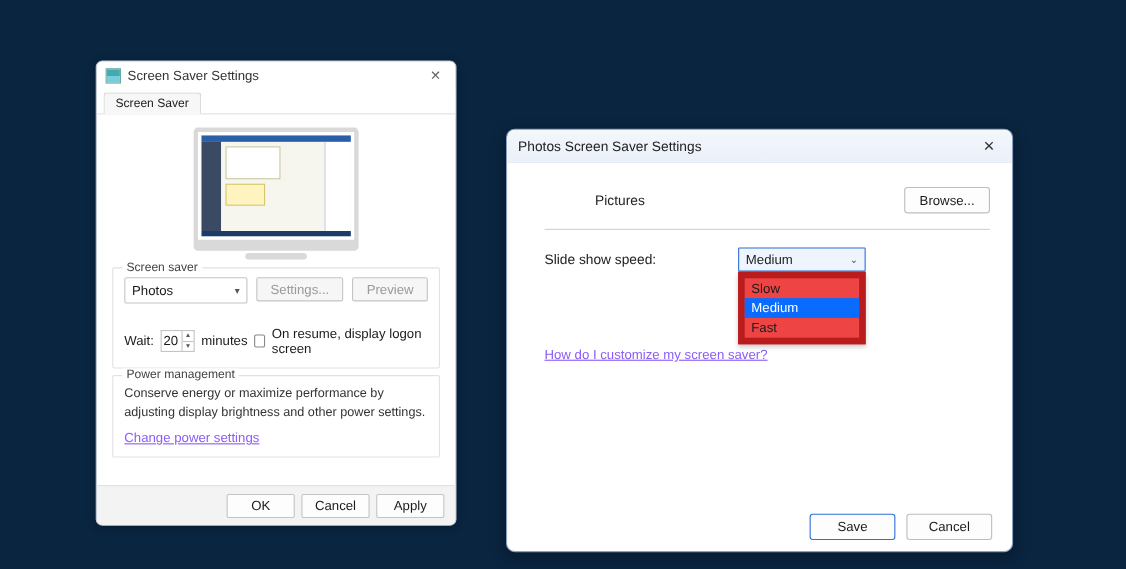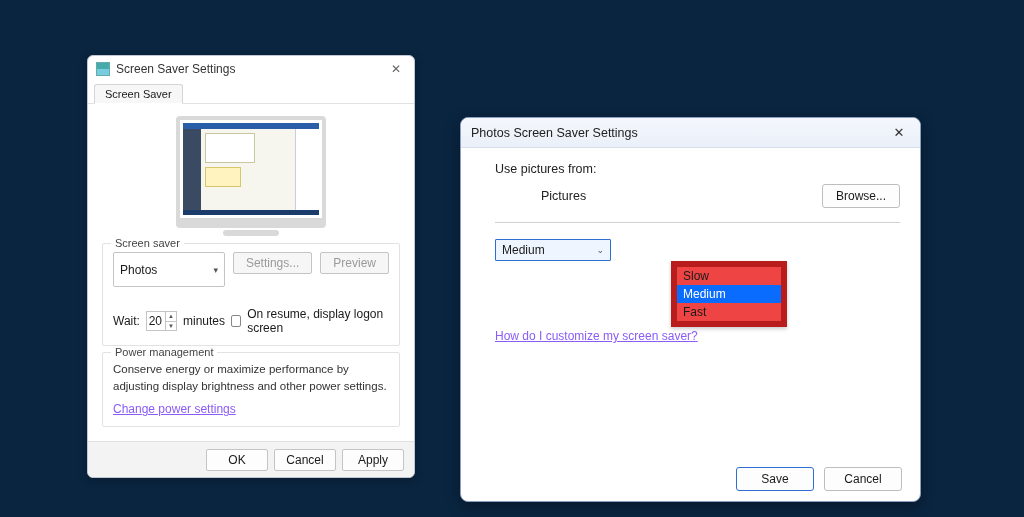--- a/index.html
+++ b/index.html
@@ -93,21 +93,21 @@
   .monitor .shot .note{width:50px;height:30px;background:#fff;border:1px solid #c8c8a0;margin-bottom:4px;}
   .monitor .shot .note2{width:36px;height:20px;background:#fff4c0;border:1px solid #d4c868;}
 
   
   .group { border:1px solid #e2e2e2; border-radius:2px; margin-top:6px; padding: 8px 10px 10px; position:relative; }
   .group > .legend {
     position:absolute; top:-7px; left:8px; background:#fff; padding:0 4px; font-size:11px; color:#444;
   }
   .sel-row { display:flex; gap:8px; }
   .combo {
-    flex:1; height:35px; border:1px solid #c4c4c4; border-radius:2px;
+    flex:1; height:24px; border:1px solid #c4c4c4; border-radius:2px;
     display:flex; align-items:center; padding:0 6px; font-size:12px;
     justify-content: space-between;
   }
   .chev { font-size:9px; color:#555; }
   .btn-s {
     height:22px; padding:0 12px; border:1px solid #c4c4c4; border-radius:2px;
     background:#f6f6f6; font-size:12px; color:#9a9a9a;
     display:inline-flex; align-items:center; justify-content:center;
   }
   .wait-row{ margin-top:20px; display:flex; align-items:center; gap:6px; font-size:12px;}
@@ -249,28 +249,28 @@
   </div>
 </div>
 
 <div class="dlg2">
   <div class="titlebar">
     <span>Photos Screen Saver Settings</span>
     <span class="spacer"></span>
     <span class="close">✕</span>
   </div>
   <div class="body">
-    <div class="lbl">Use pictures from:</div>
     <div class="row" style="margin-top:8px;">
       <div style="width:46px"></div>
       <div class="lbl" style="flex:1">Pictures</div>
       <div class="btn-b">Browse...</div>
     </div>
     <hr class="divider">
     <div class="row" style="position:relative;">
+      <div class="lbl" style="width:176px">Slide show speed:</div>
       <div class="speed-combo">
         <span>Medium</span>
         <span class="chev">⌄</span>
       </div>
       <div class="speed-list" style="left:176px;top:22px;">
         <div class="opt">Slow</div>
         <div class="opt sel">Medium</div>
         <div class="opt">Fast</div>
       </div>
     </div>

